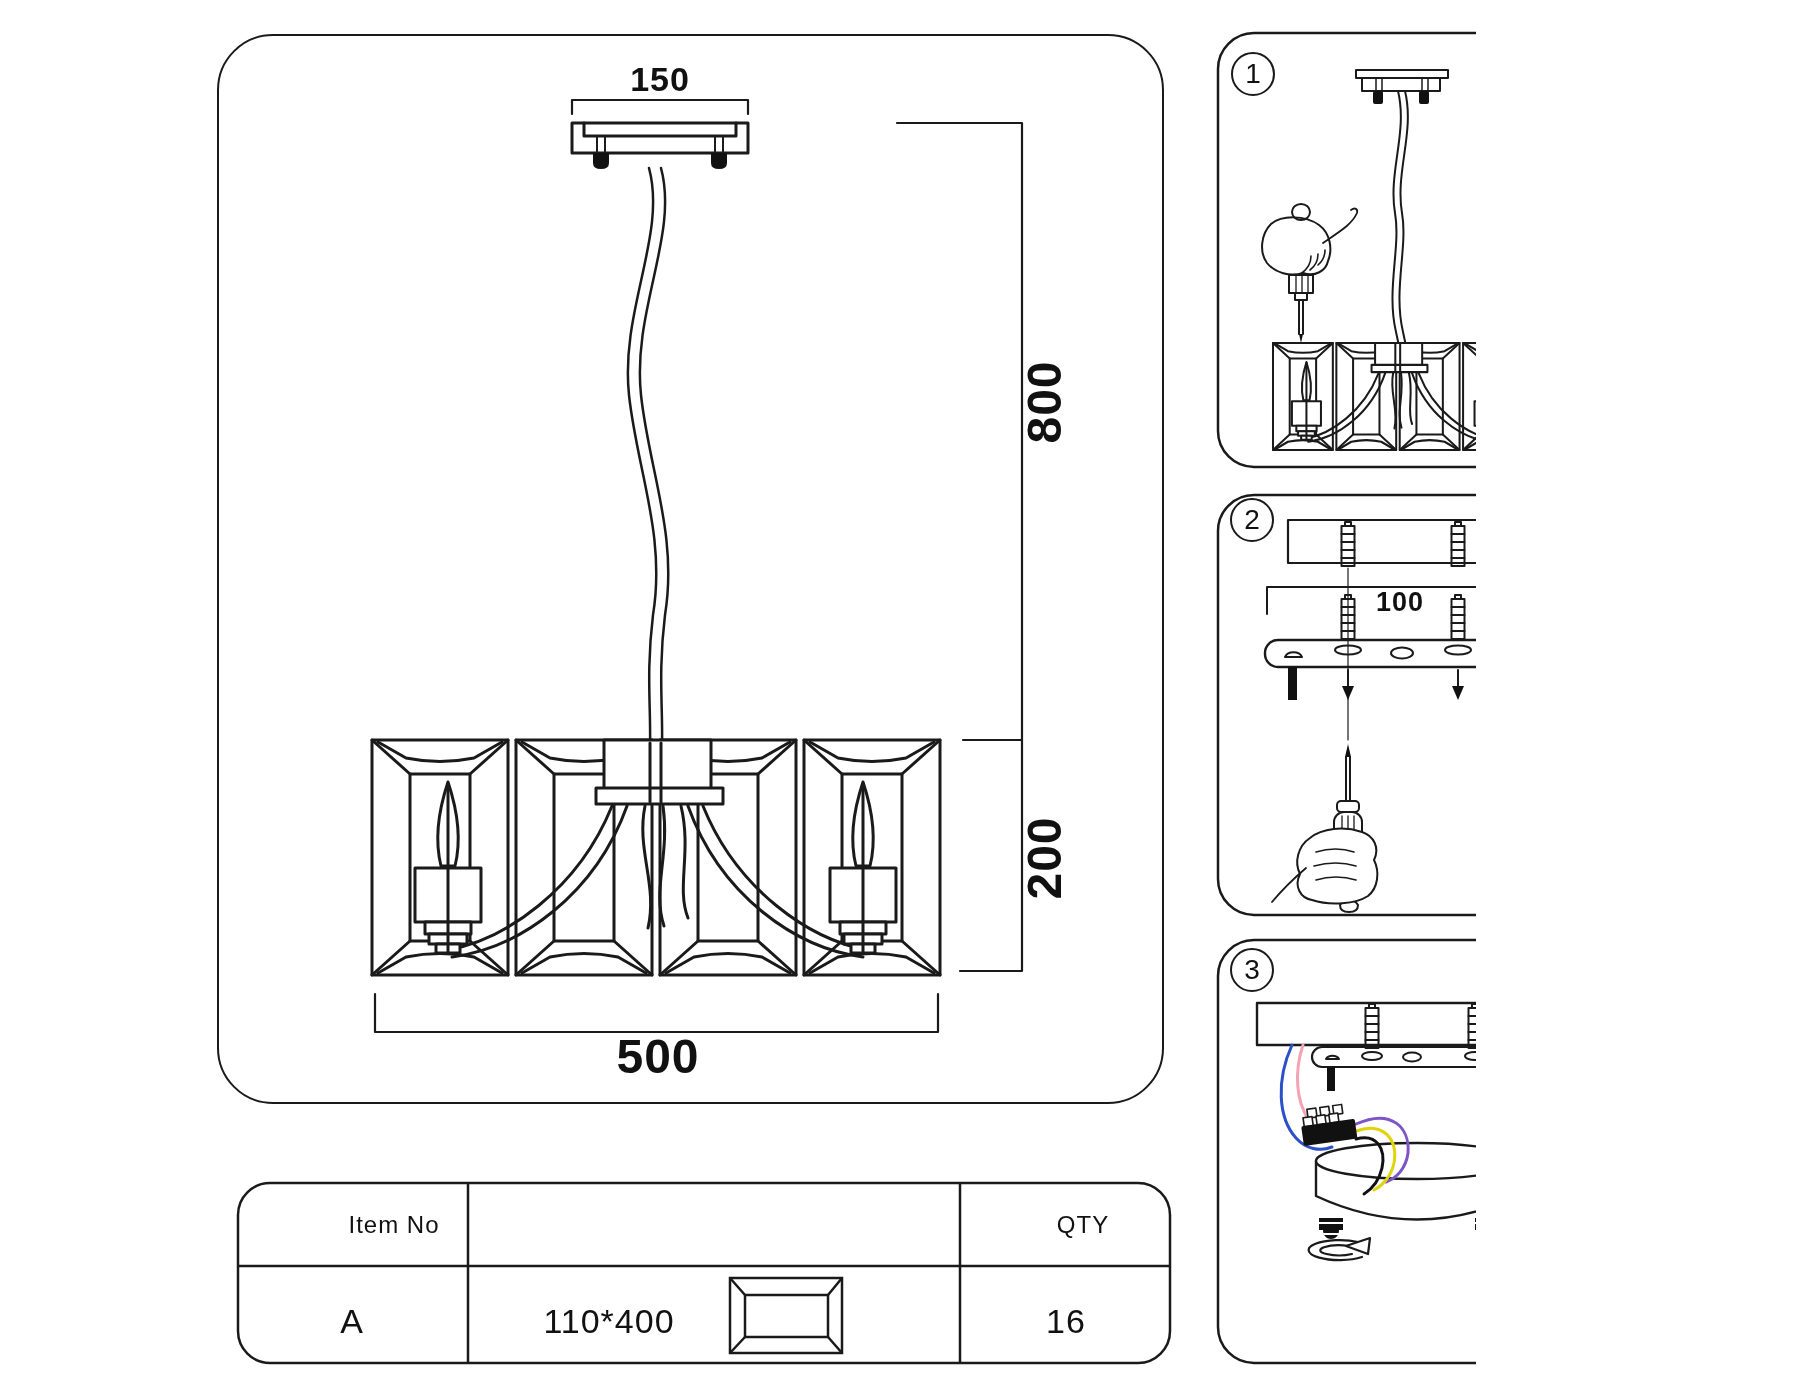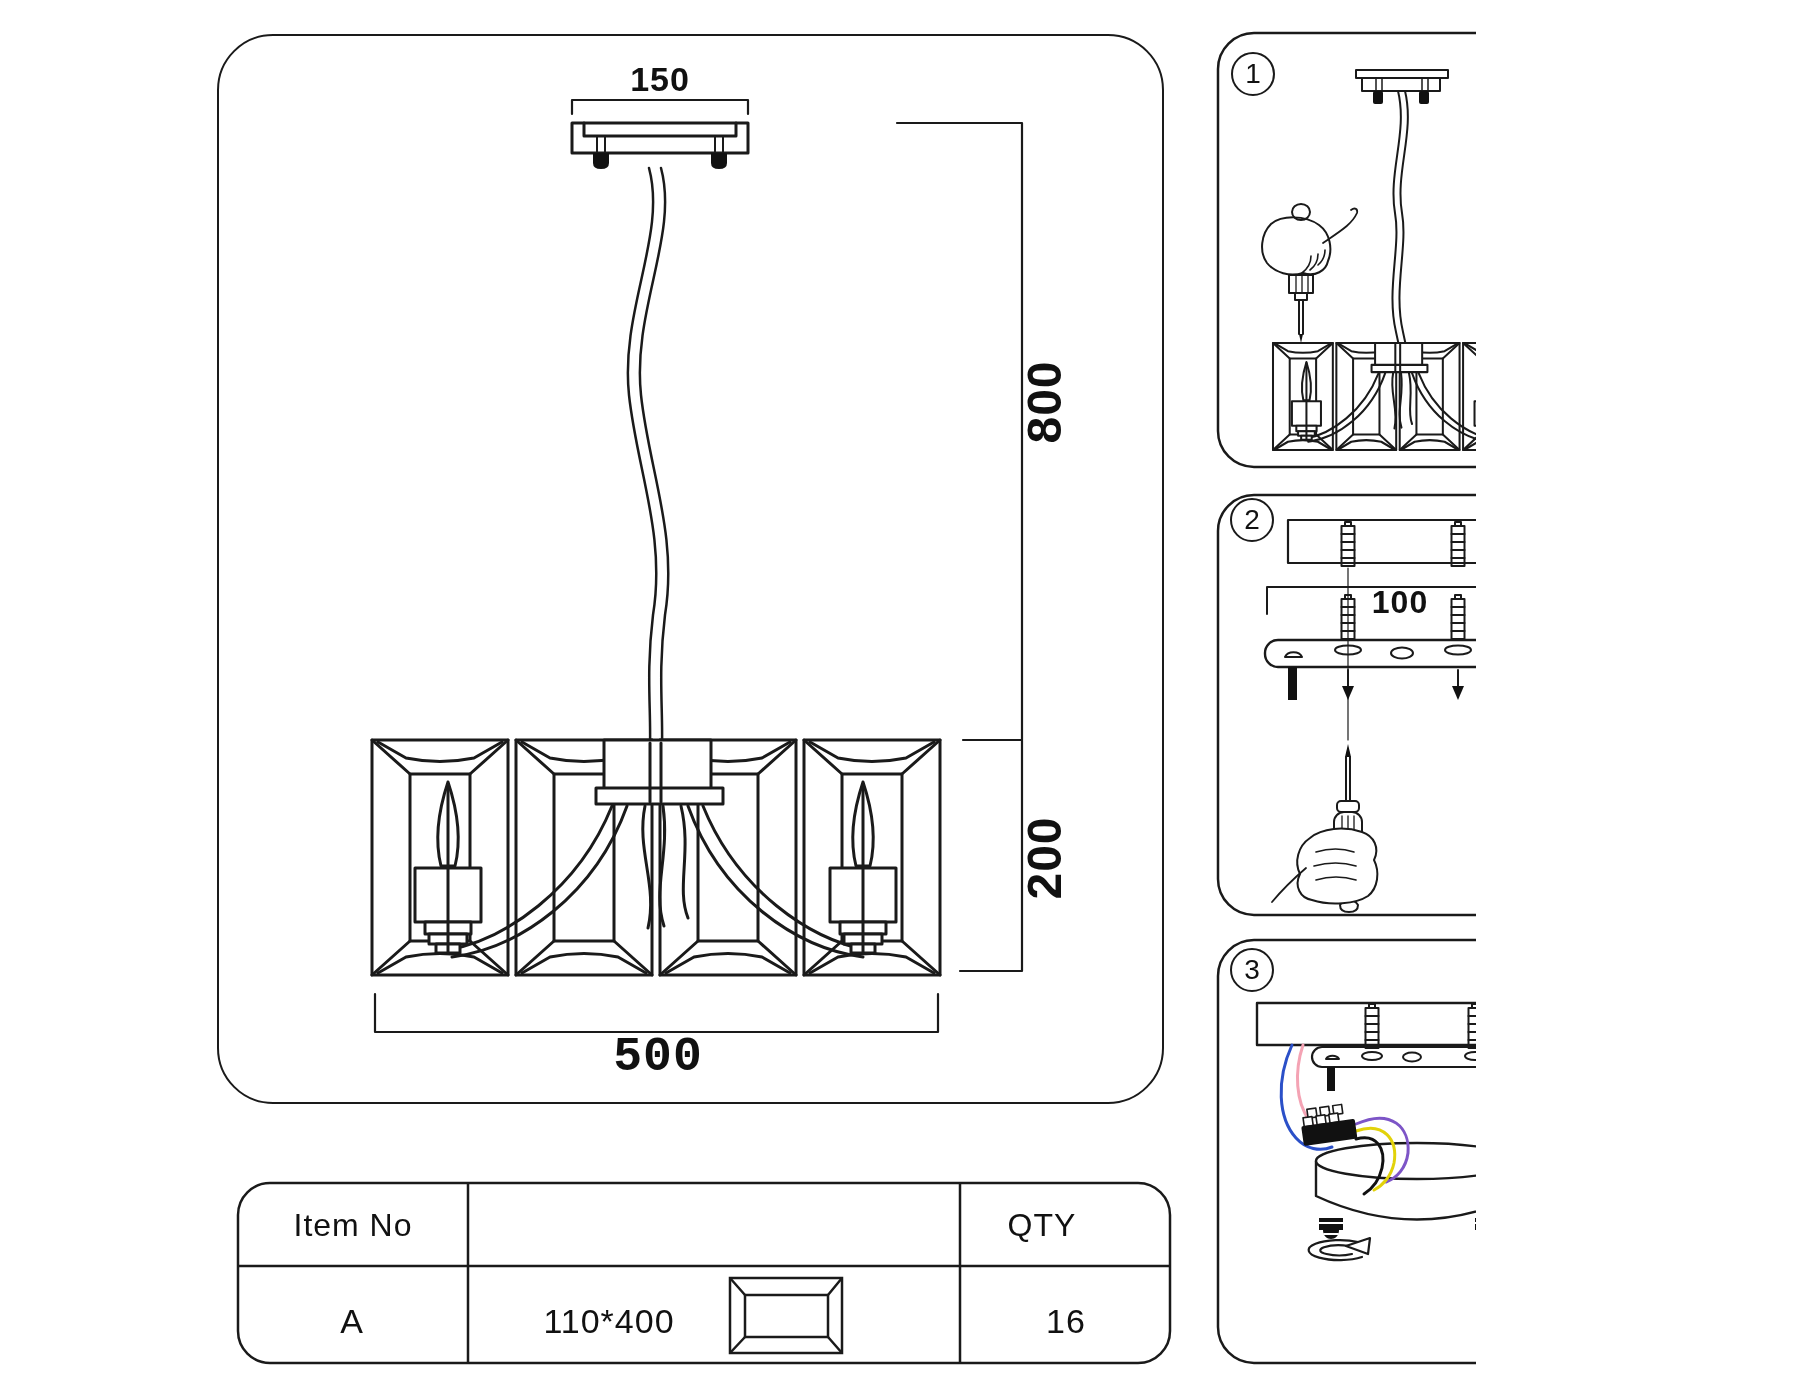--- a/index.html
+++ b/index.html
@@ -3,22 +3,22 @@
 <meta charset="utf-8">
 <style>
   html,body{margin:0;padding:0;background:#fff;}
   .stage{position:relative;width:1476px;height:1400px;background:#ffffff;overflow:hidden;
          font-family:"Liberation Sans",sans-serif;color:#111;}
   svg{position:absolute;left:0;top:0;}
   .label{position:absolute;transform:translate(-50%,-50%);white-space:nowrap;color:#111;
          font-family:"Liberation Sans",sans-serif;line-height:1;}
   .dim{font-weight:700;letter-spacing:1px;}
   .vdim{transform:translate(-50%,-50%) rotate(-90deg);}
-  .fs34{font-size:34px;} .fs48{font-size:48px;} .fs27{font-size:32px;text-align:center;}
-  .tbl{font-size:32px;font-weight:400;letter-spacing:1px;}
+  .fs34{font-size:34px;} .fs48{font-size:48px;} .fs27{font-size:27px;text-align:center;}
+  .tbl{font-size:24px;font-weight:400;letter-spacing:1px;margin-left:41px;}
   .tbl2{font-size:34px;font-weight:400;letter-spacing:1px;}
   .stepnum{position:absolute;width:40px;height:40px;border:2.5px solid #1a1a1a;border-radius:50%;
            display:flex;align-items:center;justify-content:center;font-size:28px;font-weight:500;
            transform:translate(-50%,-50%);background:#fff;}
 </style>
 </head>
 <body>
 
 <div class="stage">
 
@@ -206,21 +206,21 @@
       <path d="M1358,1242 A31,10 0 1 0 1362,1257"></path>
       <path d="M1349,1246 A19,5 0 1 0 1352,1254"></path>
       <path d="M1370,1238 L1346,1246 L1368,1254 Z" fill="#fff"></path>
     </g>
   </g>
 </svg>
 
 <div class="label dim fs34" style="left:660px;top:79px;">150</div>
 <div class="label dim fs48 vdim" style="left:1045px;top:402px;">800</div>
 <div class="label dim fs48 vdim" style="left:1045px;top:858px;">200</div>
-<div class="label dim fs48" style="left:658px;top:1057px;font-family:Liberation Mono, monospace;">500</div>
+<div class="label dim fs48" style="left:658px;top:1057px;">500</div>
 <div class="label dim fs27" style="left:1400px;top:602px;">100</div>
 
 <div class="stepnum" style="left:1253px;top:74px;">
       <span>1</span>
     </div>
 <div class="stepnum" style="left:1252px;top:520px;">
       <span>2</span>
     </div>
 <div class="stepnum" style="left:1252px;top:970px;">
       <span>3</span>

